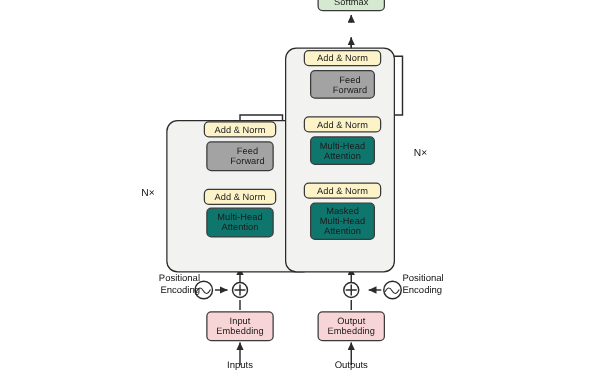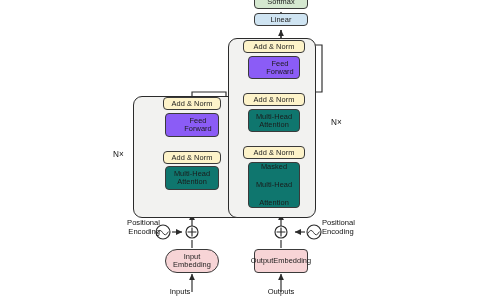--- a/index.html
+++ b/index.html
@@ -43,21 +43,21 @@
     align-items: center;
     justify-content: center;
     text-align: center;
     line-height: 1.05;
     font-size: 7.4px;
     color: #1a1a1a;
     letter-spacing: 0.05px;
   }
   .box span { display: block; }
   .c-addnorm { background: #fdf3c9; justify-content: center; }
-  .c-feed    { background: #8b5cf6; padding-left: 12px; }
+  .c-feed    { background: #a3a3a3; padding-left: 12px; }
   .c-attn    { background: #0f766e; }
   .c-embed   { background: #f7d4d6; }
   .c-linear  { background: #cfe4f2; }
   .c-softmax { background: #d5e8d0; }
   .label {
     position: absolute;
     font-size: 7.6px;
     color: #111111;
     text-align: center;
     line-height: 1.12;
@@ -156,21 +156,21 @@
     <span>Feed</span>
     <span>Forward</span>
   </div>
   <div class="box c-addnorm" style="left:163px; top:151px; width:58px; height:13px;">
     <span>Add &amp; Norm</span>
   </div>
   <div class="box c-attn" style="left:165px; top:166px; width:54px; height:24px; flex-direction:column;">
     <span>Multi-Head</span>
     <span>Attention</span>
   </div>
-  <div class="box c-embed" style="left:165px; top:249px; width:54px; height:24px; flex-direction:column;border-radius:12px;">
+  <div class="box c-embed" style="left:165px; top:249px; width:54px; height:24px; flex-direction:column;">
     <span>Input</span>
     <span>Embedding</span>
   </div>
 
   <div class="box c-addnorm" style="left:243px; top:40px; width:62px; height:13px;">
     <span>Add &amp; Norm</span>
   </div>
   <div class="box c-feed" style="left:248px; top:56px; width:52px; height:23px; flex-direction:column;">
     <span>Feed</span>
     <span>Forward</span>
@@ -178,45 +178,42 @@
   <div class="box c-addnorm" style="left:243px; top:93px; width:62px; height:13px;">
     <span>Add &amp; Norm</span>
   </div>
   <div class="box c-attn" style="left:248px; top:109px; width:52px; height:23px; flex-direction:column;">
     <span>Multi-Head</span>
     <span>Attention</span>
   </div>
   <div class="box c-addnorm" style="left:243px; top:146px; width:62px; height:13px;">
     <span>Add &amp; Norm</span>
   </div>
-  <div class="box c-attn" style="left:248px; top:162px; width:52px; height:46px; flex-direction:column;justify-content:space-between;">
+  <div class="box c-attn" style="left:248px; top:162px; width:52px; height:30px; flex-direction:column;">
     <span>Masked</span>
     <span>Multi-Head</span>
     <span>Attention</span>
   </div>
-  <div class="box c-embed" style="left:254px; top:249px; width:54px; height:24px; flex-direction:row;">
+  <div class="box c-embed" style="left:254px; top:249px; width:54px; height:24px; flex-direction:column;">
     <span>Output</span>
     <span>Embedding</span>
   </div>
 
-  <div class="box c-linear" style="left:254px; top:13px; width:54px; height:13px;">
-    <span>Linear</span>
-  </div>
   <div class="box c-softmax" style="left:254px; top:-5px; width:54px; height:14px;">
     <span>Softmax</span>
   </div>
 
   <div class="nx" style="left:113px; top:150px;">N×</div>
   <div class="nx" style="left:331px; top:118px;">N×</div>
 
   <div class="label multi" style="left:104px; top:219px; width:56px; text-align:right;">
     <span>Positional</span>
     <span>Encoding</span>
   </div>
   <div class="label multi" style="left:322px; top:219px; width:56px; text-align:left;">
     <span>Positional</span>
     <span>Encoding</span>
   </div>
 
-  <div class="label" style="left:160px; top:288px; width:40px;">Inputs</div>
+  <div class="label" style="left:172px; top:288px; width:40px;">Inputs</div>
   <div class="label" style="left:261px; top:288px; width:40px;text-align:center;">Outputs</div>
 
 </div>
 
 </body></html>

